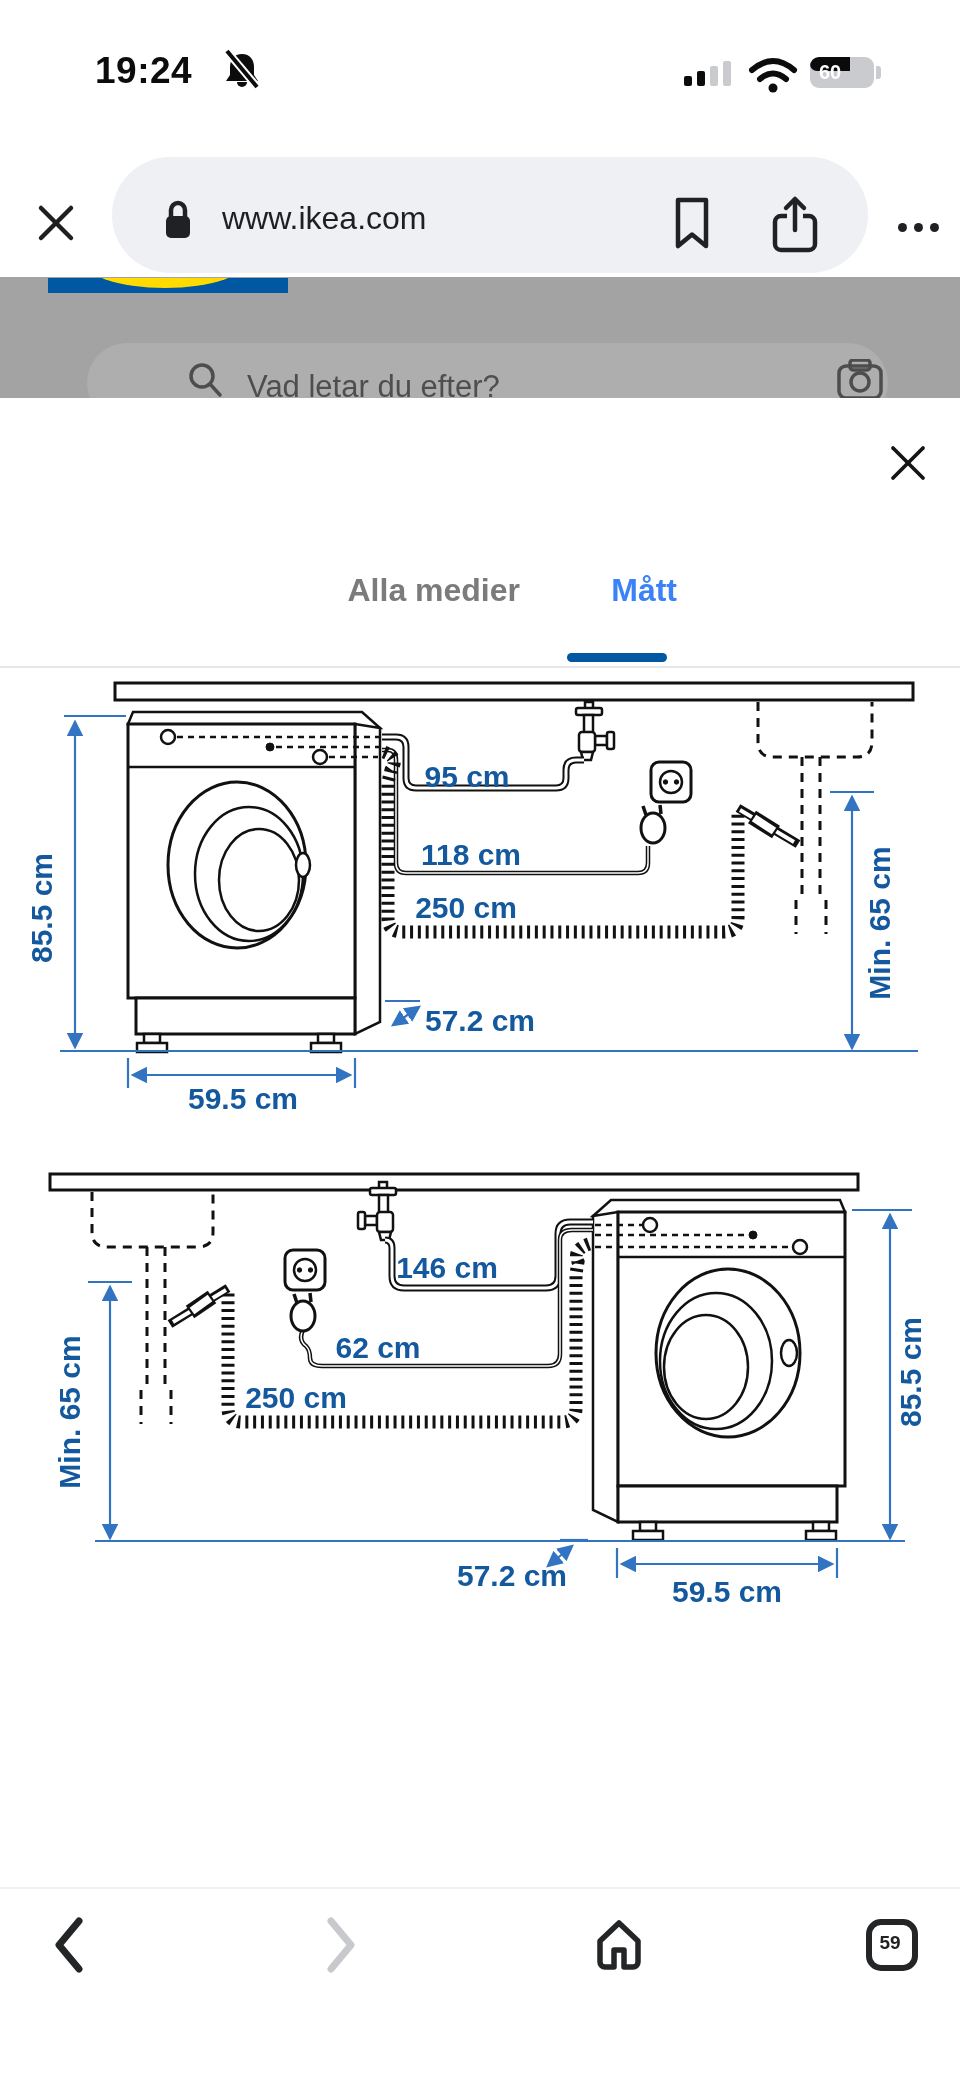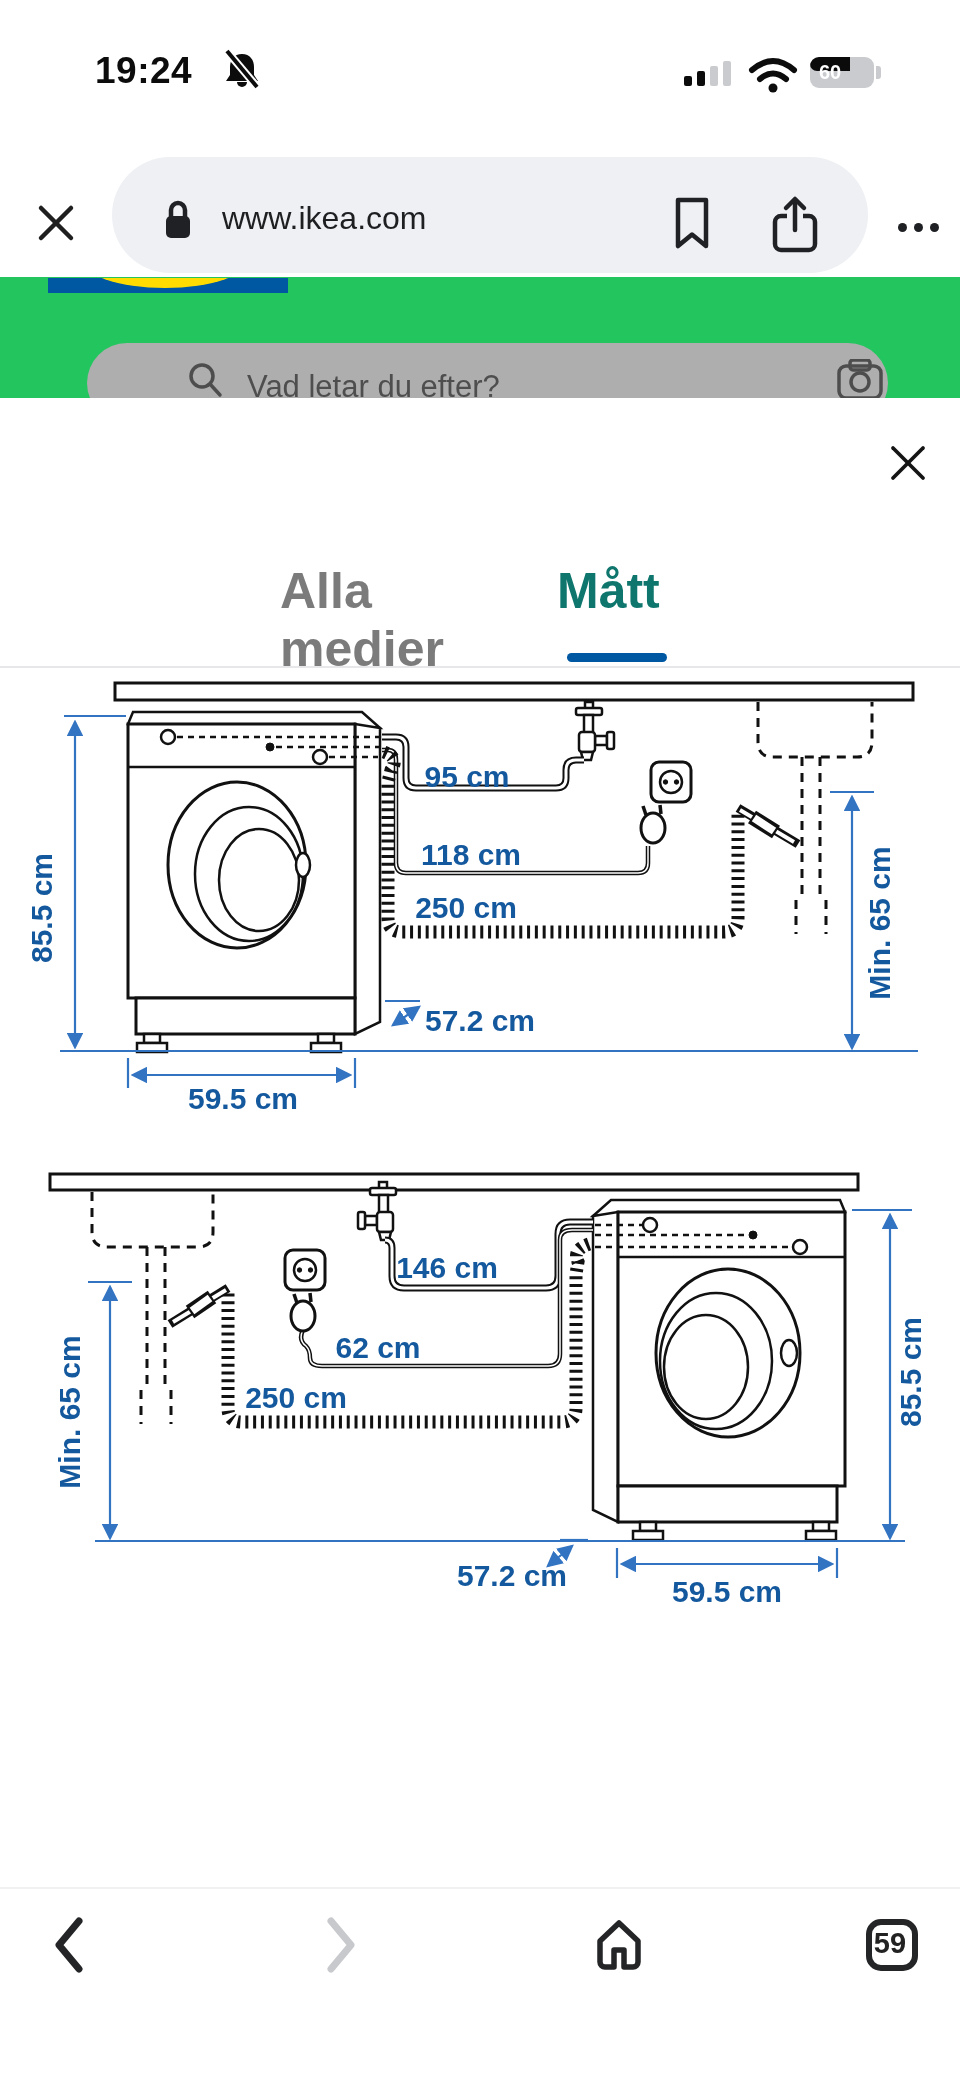--- a/index.html
+++ b/index.html
@@ -13,38 +13,38 @@
   .battery { left:810px; top:57px; width:64px; height:31px; border-radius:9px; background:#c9cbce; overflow:hidden; }
   .battery-fill { position:absolute; left:0; top:0; width:40px; height:14px; background:#0b0b0b; border-radius:9px 0 0 9px; color:#fff; font-size:20px; font-weight:bold; text-align:center; line-height:31px; }
   .battery-cap { left:876px; top:66px; width:5px; height:13px; border-radius:0 3px 3px 0; background:#c9cbce; }
 
   
   .omnibox { left:112px; top:157px; width:756px; height:116px; border-radius:58px; background:#eef0f3; }
   .url-text { left:222px; top:200px; font-size:32px; color:#1e1f21; }
   .menu-dot { width:9px; height:9px; border-radius:50%; background:#1f2023; display:inline-block; margin-right:7px; }
 
   
-  .scrim { left:0; top:277px; width:960px; height:121px; background:#22c55e; }
+  .scrim { left:0; top:277px; width:960px; height:121px; background:#a3a3a3; }
   .search-pill { left:87px; top:66px; width:801px; height:80px; border-radius:40px; background:#aeaeae; position:absolute; }
   .search-text { position:absolute; left:160px; top:26px; font-size:31px; color:#4e4e4e; }
   .logo-slice { left:48px; top:278px; width:240px; height:15px; overflow:hidden; }
 
   
   .sheet { left:0; top:398px; width:960px; height:1489px; background:#fff; border-radius:26px 26px 0 0; }
-  .tab { position:absolute; top:164px; font-size:50px; font-weight:bold; text-align:left; }
+  .tab { position:absolute; top:174px; font-size:32px; font-weight:bold; text-align:right; }
   .tab-inactive { color:#7b7b7b; }
-  .tab-active { color:#0f766e; }
+  .tab-active { color:#3b82f6; }
   .tab-underline { position:absolute; left:567px; top:255px; width:100px; height:9px; border-radius:5px; }
   .tab-divider { position:absolute; left:0; top:268px; width:960px; height:2px; background:#e7e7ea; }
 
   .dimtxt { font-family:"Liberation Sans", sans-serif; font-size:30px; font-weight:bold; fill:#14589e; }
 
   
   .navbar { left:0; top:1887px; width:960px; height:194px; background:#fff; border-top:2px solid #f1f1f1; }
-  .tabcount { position:absolute; left:8px; top:8px; width:48px; height:48px; text-align:center; line-height:48px; font-size:29px; font-weight:bold; color:#222; }
+  .tabcount { position:absolute; left:8px; top:8px; width:48px; height:48px; text-align:center; line-height:48px; font-size:19px; font-weight:bold; color:#222; }
 </style>
 </head>
 <body>
 
 <div id="screen">
 
   <div class="abs time">19:24</div>
   <svg class="abs" style="left:221px; top:47px;" width="42" height="44" viewBox="0 0 42 44">
     <path d="M21 7 C13 7 9 13 9 20 v8 l-4 6 h32 l-4 -6 v-8 C33 13 29 7 21 7 z" fill="#0c0c0c"></path>
     <path d="M16 35 a5 5 0 0 0 10 0 z" fill="#0c0c0c"></path>

